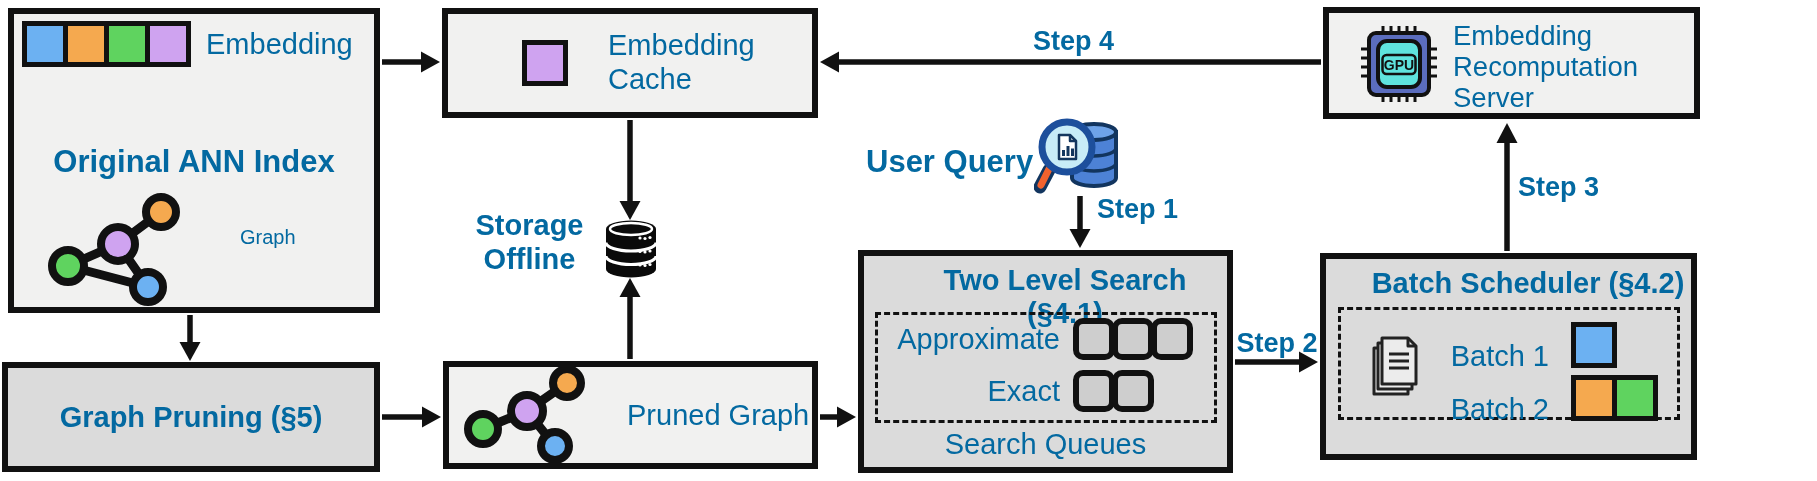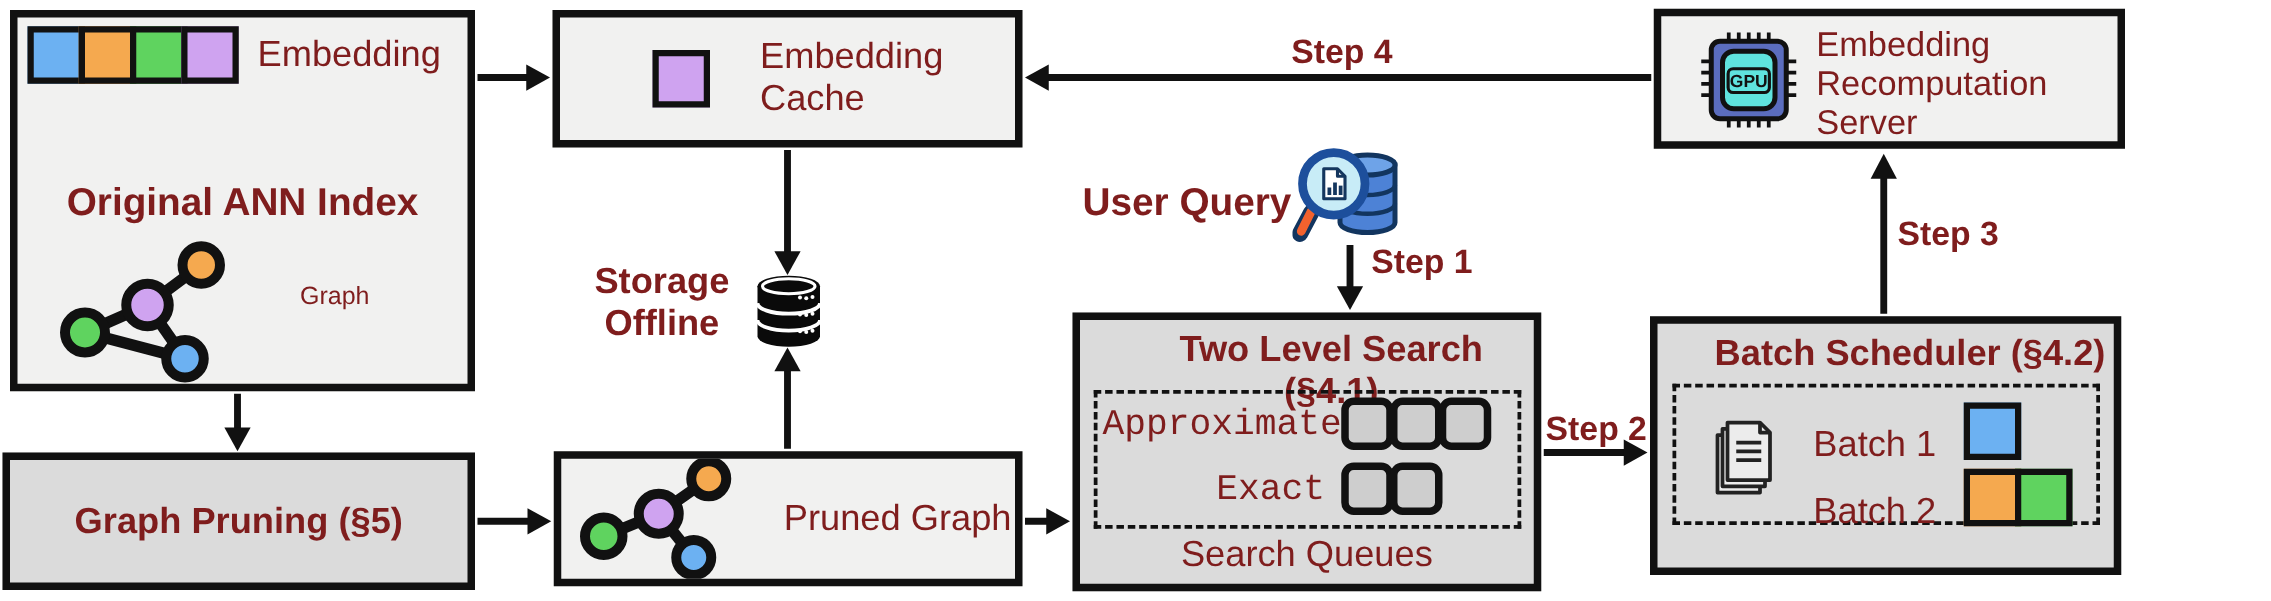--- a/index.html
+++ b/index.html
@@ -1,18 +1,18 @@
 <!DOCTYPE html>
 <html><head>
 <meta charset="utf-8">
 <style>
   html,body{margin:0;padding:0;background:#ffffff;}
   .canvas{
     position:relative;width:1817px;height:481px;background:#ffffff;overflow:hidden;
-    font-family:"Liberation Sans",sans-serif;color:#7f1d1d;
+    font-family:"Liberation Sans",sans-serif;color:#0369a1;
   }
   svg.arrow-layer{position:absolute;left:0;top:0;z-index:1;}
   .box{position:absolute;border:6px solid #111;box-sizing:border-box;z-index:2;}
   .light{background:#f1f1f0;}
   .dark{background:#dbdbdb;}
 
   
   #box-ann{left:8px;top:8px;width:372px;height:305px;}
   .emb-strip{position:absolute;left:8px;top:7px;display:flex;}
   .emb-cell{width:36px;height:36px;border:5px solid #111;margin-left:-5px;}
@@ -44,21 +44,21 @@
   #step4{left:1033px;top:26px;}
 
   
   #box-2ls{left:858px;top:250px;width:375px;height:223px;}
   .panel-title{position:absolute;left:0;right:0;top:8px;text-align:center;font-size:29px;font-weight:700;padding-left:39px;}
   .dashed{position:absolute;border:3px dashed #111;box-sizing:border-box;}
   #tls-dash{left:11px;top:56px;width:342px;height:111px;}
   .tls-row{position:absolute;left:4px;display:flex;align-items:center;}
   #tls-row1{top:3px;}
   #tls-row2{top:55px;}
-  .tls-label{width:178px;text-align:right;font-size:29px;font-family:Liberation Mono, monospace;}
+  .tls-label{width:178px;text-align:right;font-size:29px;}
   .slots{display:flex;margin-left:13px;}
   .q-slot{width:30px;height:30px;border:6px solid #111;border-radius:10px;background:#cecece;margin-left:-3px;}
   .q-slot:first-child{margin-left:0;}
   .panel-footer{position:absolute;left:0;right:0;bottom:6px;text-align:center;font-size:29px;}
 
   
   #box-batch{left:1320px;top:253px;width:377px;height:207px;}
   #bs-dash{left:12px;top:48px;width:342px;height:113px;}
   .docs-icon{position:absolute;left:27px;top:24px;}
   .batch-row{position:absolute;display:flex;align-items:center;}

